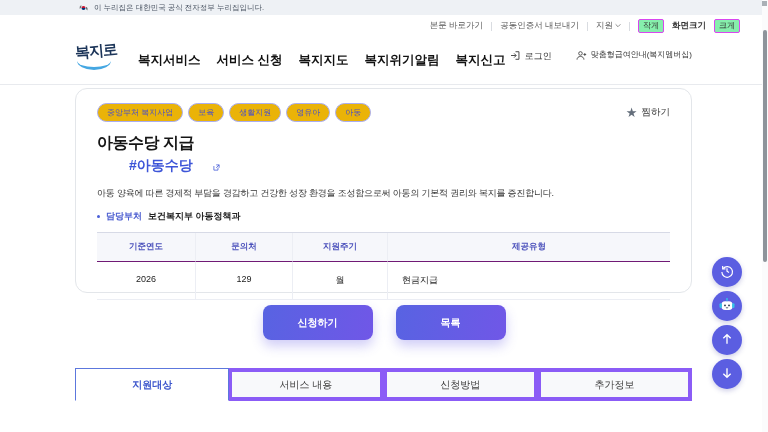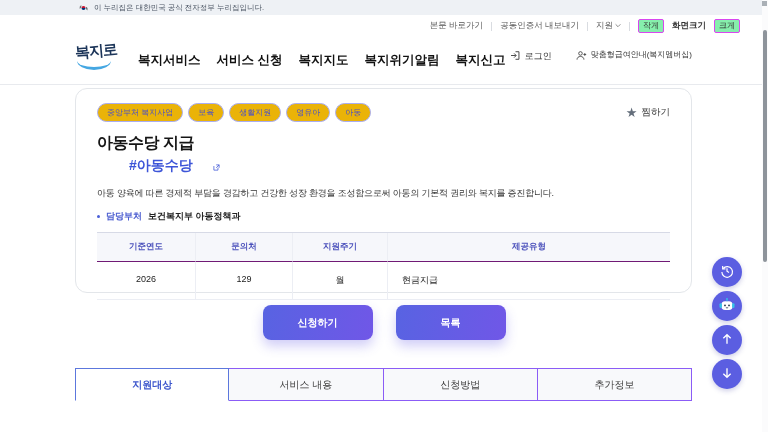--- a/index.html
+++ b/index.html
@@ -85,21 +85,21 @@
     width:110px; height:35px; border:none; border-radius:8px; cursor:pointer;
     color:#fff; font-size:10px; font-weight:700; font-family:inherit;
     background:linear-gradient(100deg,#5863e2,#7057e7);
     box-shadow:0 6px 12px rgba(99,91,230,.30);
     display:flex; align-items:center; justify-content:center;
   }
   
   .tabs { position:absolute; left:75px; top:368px; width:617px; height:33px; display:grid; grid-template-columns:repeat(4,1fr); }
   .tab {
     display:flex; align-items:center; justify-content:center; cursor:pointer;
-    font-size:10px; color:#3a3a3a; background:#f8f9fb; border:1px solid #8b5cf6;
+    font-size:10px; color:#3a3a3a; background:#f8f9fb; border:4px solid #8b5cf6;
   }
   .tab + .tab { margin-left:-1px; }
   .tab--active {
     background:#fff; border:1px solid #5c77dd; border-bottom:1px solid #fff;
     color:#3d56cc; font-weight:700; position:relative; z-index:1;
   }
   
   .float-btns { position:absolute; right:26px; top:257px; display:flex; flex-direction:column; gap:4px; }
   .fab {
     width:30px; height:30px; border-radius:50%; border:none; cursor:pointer;

